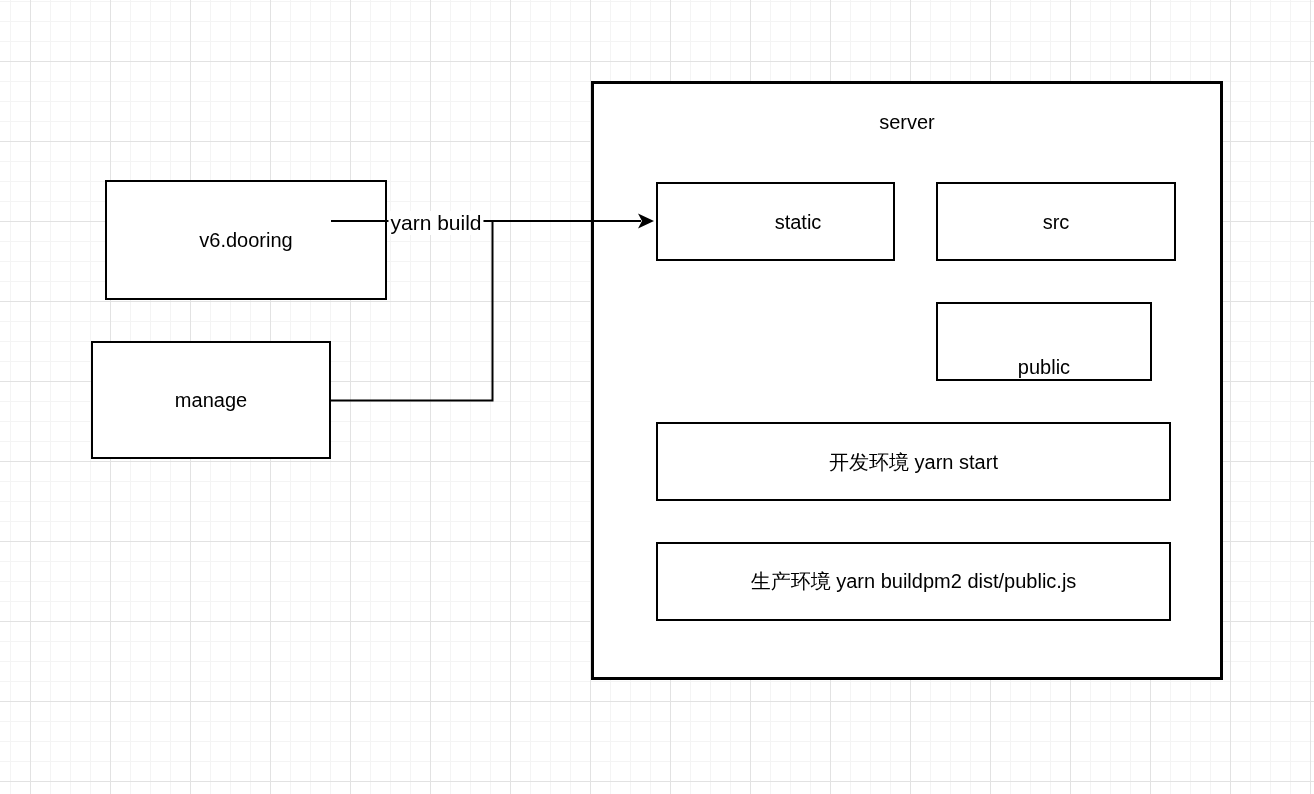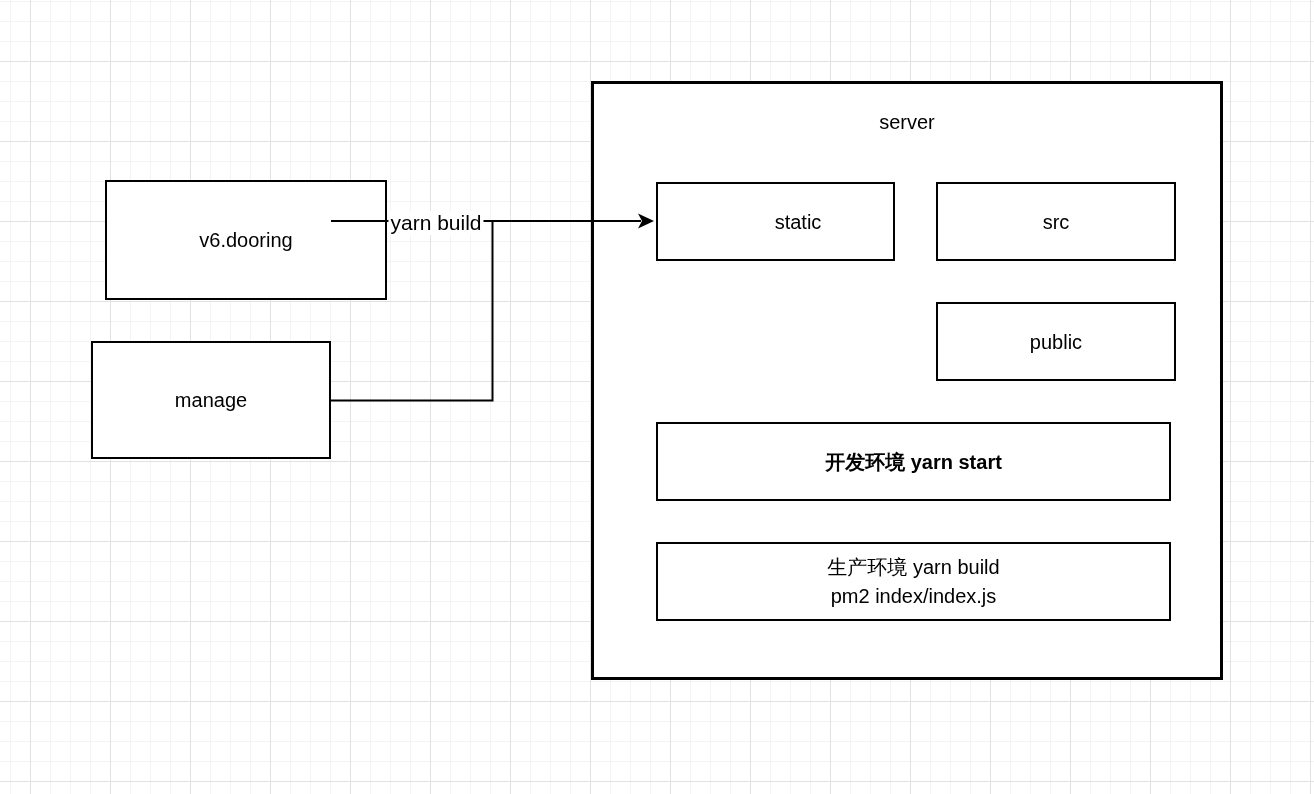--- a/index.html
+++ b/index.html
@@ -41,21 +41,21 @@
   }
   .server-title {
     position: absolute;
     left: 0;
     right: 0;
     top: 26px;
     text-align: center;
     font-size: 20px;
   }
   .two-line {
-    flex-direction: column;
+    flex-direction: row;
   }
   .two-line .line {
     display: block;
     line-height: 29px;
   }
   .edge-layer {
     position: absolute;
     left: 0;
     top: 0;
     width: 1314px;
@@ -88,31 +88,31 @@
 
     <div class="node" style="left:62px; top:98px; width:239px; height:79px;padding-left:45px;">
       <span>static</span>
     </div>
 
     <div class="node" style="left:342px; top:98px; width:240px; height:79px;">
       <span>src</span>
     </div>
 
 
-    <div class="node" style="left:342px; top:218px; width:240px; height:79px;">
+    <div class="node" style="left:342px; top:218px; width:216px; height:79px;align-items:flex-end;">
       <span>public</span>
     </div>
 
-    <div class="node" style="left:62px; top:338px; width:515px; height:79px;font-weight:bold;">
+    <div class="node" style="left:62px; top:338px; width:515px; height:79px;">
       <span>开发环境 yarn start</span>
     </div>
 
     <div class="node two-line" style="left:62px; top:458px; width:515px; height:79px;">
       <span class="line">生产环境 yarn build</span>
-      <span class="line">pm2 index/index.js</span>
+      <span class="line">pm2 dist/public.js</span>
     </div>
   </div>
 
   <div class="node" style="left:105px; top:161px; width:282px; height:120px;margin-top:19px;">
     <span>v6.dooring</span>
   </div>
 
   <div class="node" style="left:91px; top:341px; width:240px; height:118px;">
     <span>manage</span>
   </div>

